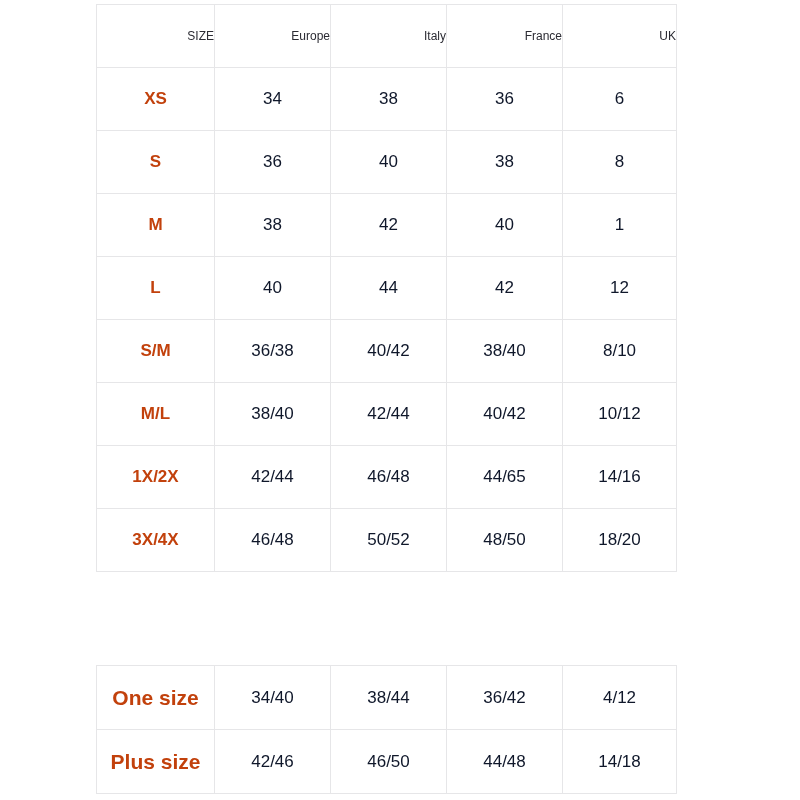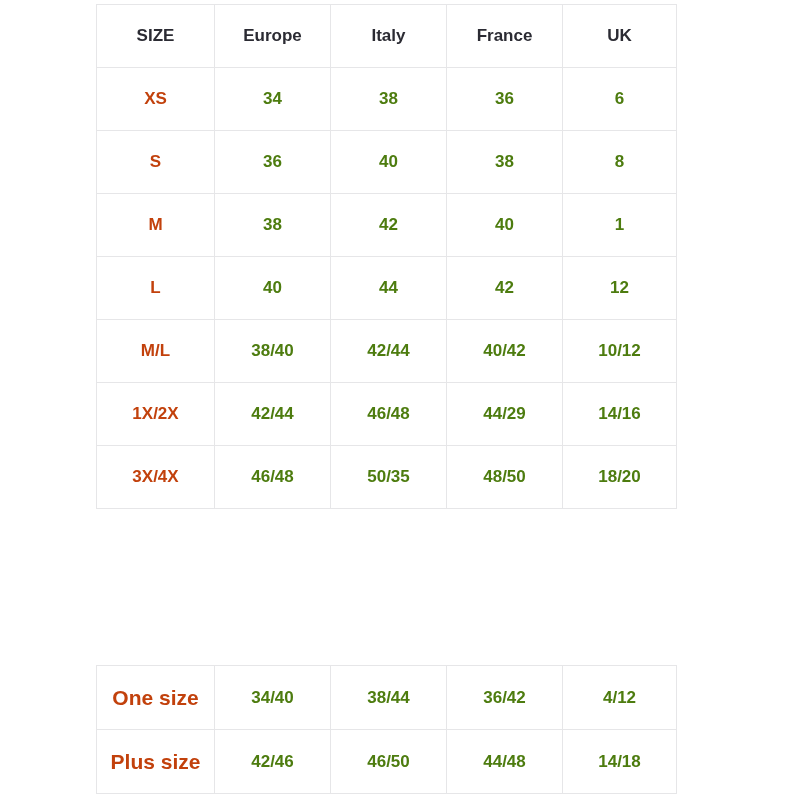--- a/index.html
+++ b/index.html
@@ -33,34 +33,35 @@
     width: 580px;
     table-layout: fixed;
   }
   table.size-table td,
   table.size-table th {
     border: 1px solid #e6e6e8;
     height: 62px;
     text-align: center;
     vertical-align: middle;
     font-size: 17px;
-    font-weight: 700;
-    color: #4d7c0f;
+    font-weight: 400;
+    color: #0f172a;
     padding: 0;
   }
   table.size-table col.c0 { width: 118px; }
   table.size-table col.c1 { width: 116px; }
   table.size-table col.c2 { width: 116px; }
   table.size-table col.c3 { width: 116px; }
   table.size-table col.c4 { width: 114px; }
 
   table.size-table thead th {
-    font-weight: 700;
-    font-size: 17px;
+    font-weight: 400;
+    font-size: 12px;
     color: #2b2b33;
+    text-align: right;
   }
   table.size-table tbody td.rowhead {
     font-weight: 700;
     color: #c2410c;
   }
   #extra-table td {
     height: 63px;
   }
   #extra-table td.rowhead {
     font-weight: 700;
@@ -113,37 +114,44 @@
           <td>1</td>
         </tr>
         <tr>
           <td class="rowhead">L</td>
           <td>40</td>
           <td>44</td>
           <td>42</td>
           <td>12</td>
         </tr>
         <tr>
+          <td class="rowhead">S/M</td>
+          <td>36/38</td>
+          <td>40/42</td>
+          <td>38/40</td>
+          <td>8/10</td>
+        </tr>
+        <tr>
           <td class="rowhead">M/L</td>
           <td>38/40</td>
           <td>42/44</td>
           <td>40/42</td>
           <td>10/12</td>
         </tr>
         <tr>
           <td class="rowhead">1X/2X</td>
           <td>42/44</td>
           <td>46/48</td>
-          <td>44/29</td>
+          <td>44/65</td>
           <td>14/16</td>
         </tr>
         <tr>
           <td class="rowhead">3X/4X</td>
           <td>46/48</td>
-          <td>50/35</td>
+          <td>50/52</td>
           <td>48/50</td>
           <td>18/20</td>
         </tr>
       </tbody>
     </table>
   </div>
 
   <div class="table-wrap" id="extra-table-wrap">
     <table class="size-table" id="extra-table">
       <colgroup>

